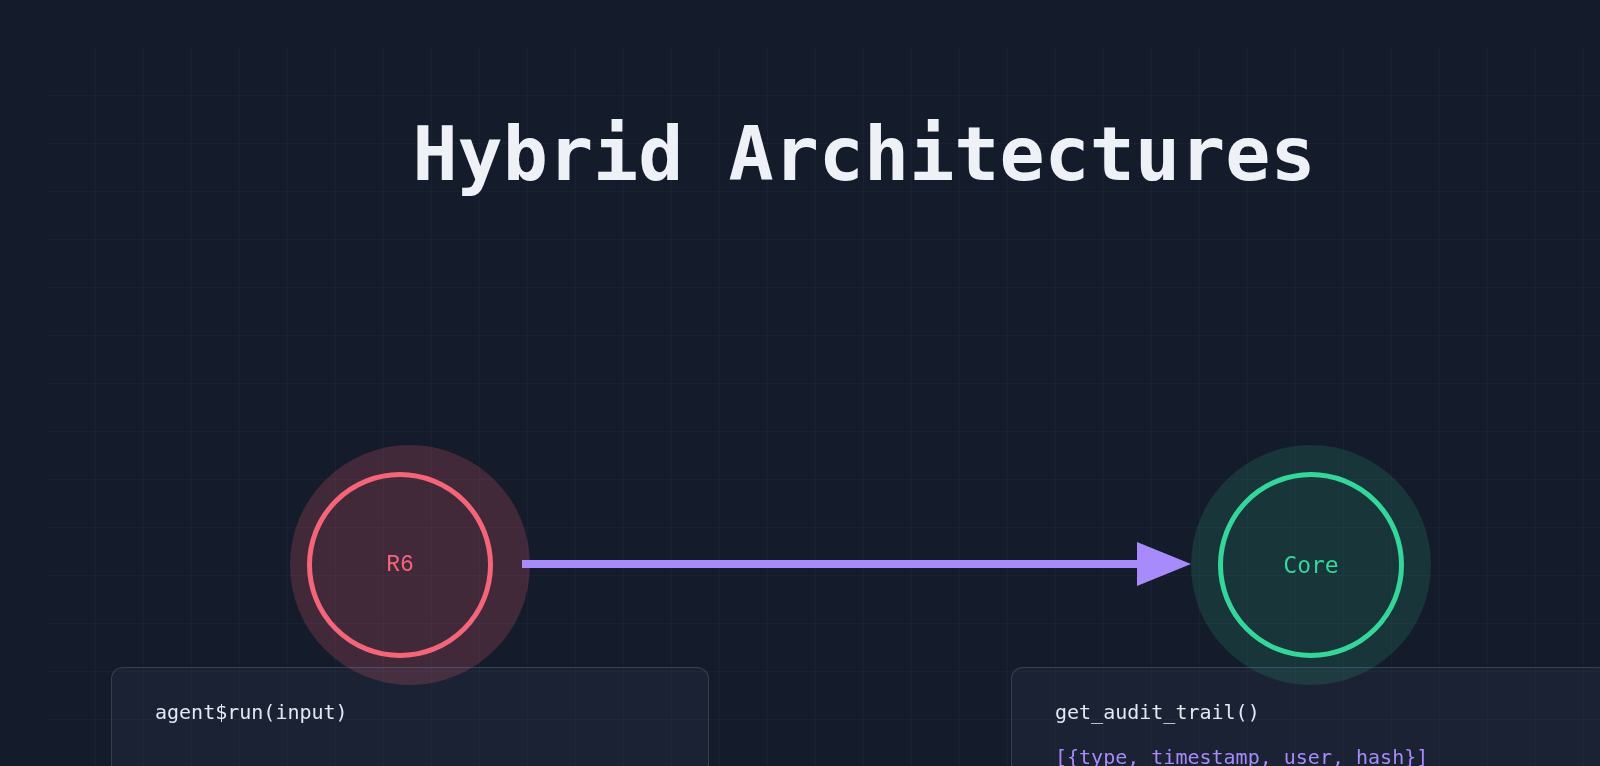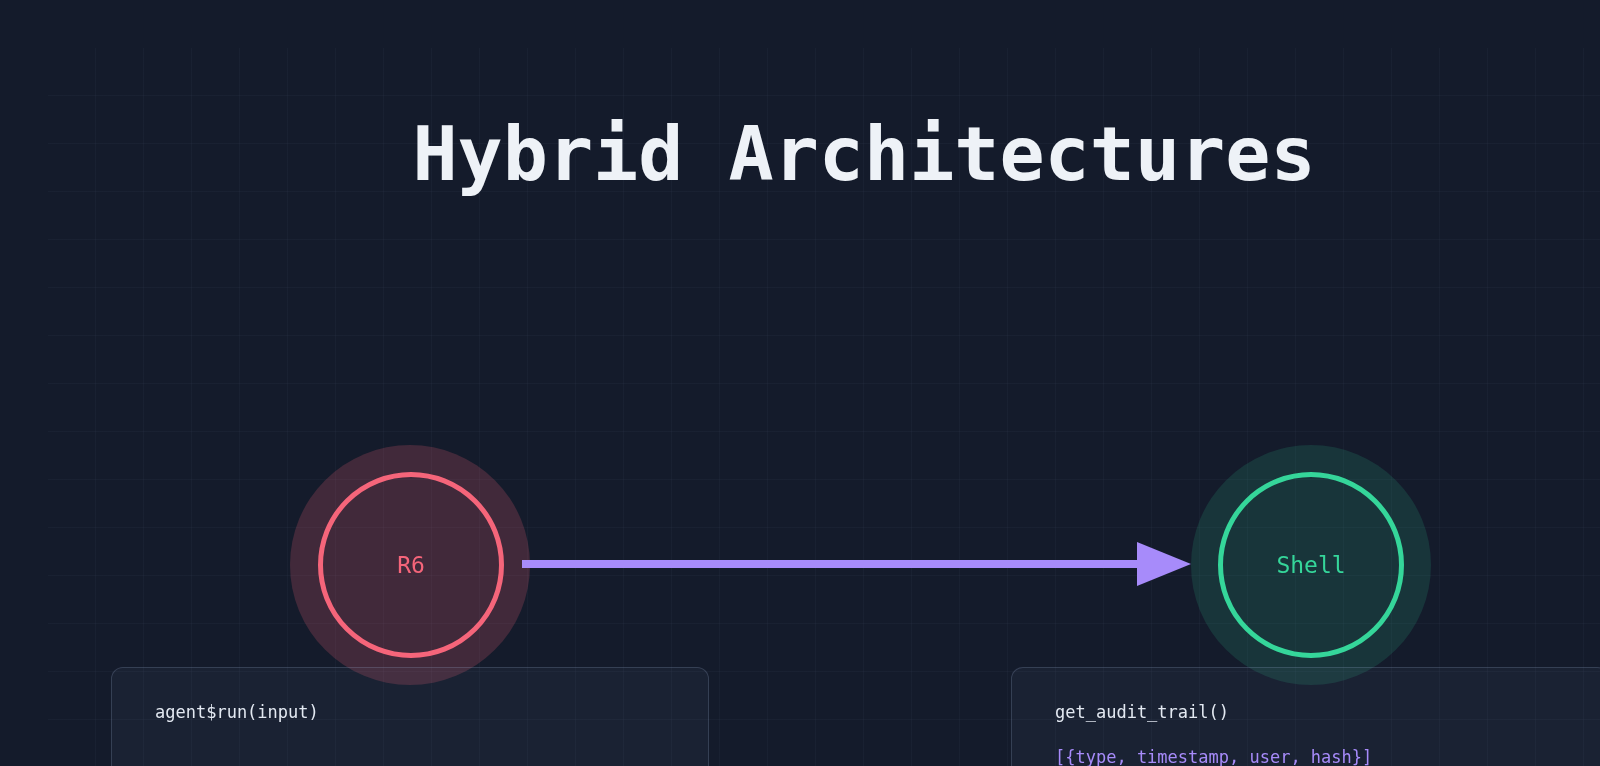--- a/index.html
+++ b/index.html
@@ -56,23 +56,24 @@
     position: absolute;
     width: 186px; height: 186px;
     border-radius: 50%;
     display: flex;
     align-items: center;
     justify-content: center;
     font-size: 23px;
     z-index: 2;
   }
   .node-circle.r6 {
-    left: 254px; top: 408px;
+    left: 243px; top: 408px;
     border: 5px solid #f5657a;
     color: #f5657a;
+    font-family: Liberation Mono, monospace;
   }
   .node-circle.func {
     left: 1154px; top: 408px;
     border: 5px solid #35d69a;
     color: #35d69a;
   }
 
   .arrow-line {
     position: absolute;
     left: 458px; top: 496px;
@@ -97,21 +98,21 @@
     background: rgba(145, 165, 205, 0.055);
     border: 1px solid rgba(150, 170, 205, 0.22);
     border-radius: 12px;
     padding: 14px 20px 0 27px;
     z-index: 3;
   }
   .code-panel.left  { left: 47px; }
   .code-panel.right { left: 947px; }
 
   .code-line {
-    font-size: 17px;
+    font-size: 20px;
     line-height: 29px;
     white-space: pre;
   }
   .code-line.primary { color: #e3e9f2; }
   .code-line.muted   { color: #8b98aa; }
   .code-line.green   { color: #2fd091; }
   .code-line.purple  { color: #a78bfa; }
 </style>
 </head>
 <body>
@@ -127,21 +128,21 @@
 
   <div class="node-circle r6">
     <span>R6</span>
   </div>
 
   <div class="arrow-line"></div>
 
   <div class="arrow-head"></div>
 
   <div class="node-circle func">
-    <span>Shell</span>
+    <span>Core</span>
   </div>
 
   <div class="code-panel left">
     <div class="code-line primary">agent$run(input)</div>
   </div>
 
   <div class="code-panel right">
     <div class="code-line primary">get_audit_trail()</div>
     <div class="code-line purple">[{type, timestamp, user, hash}]</div>
   </div>

